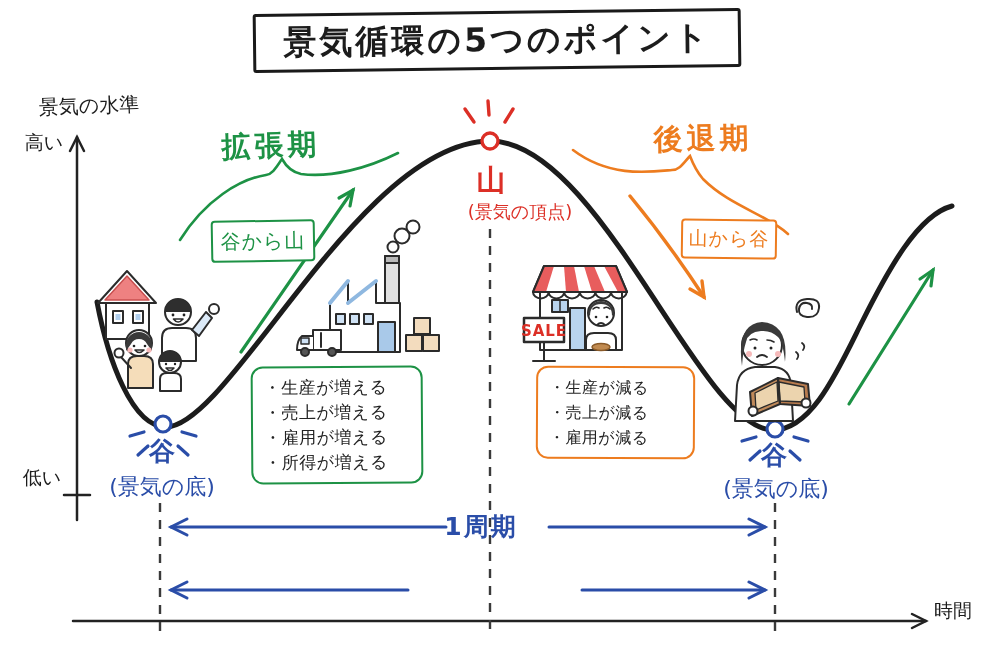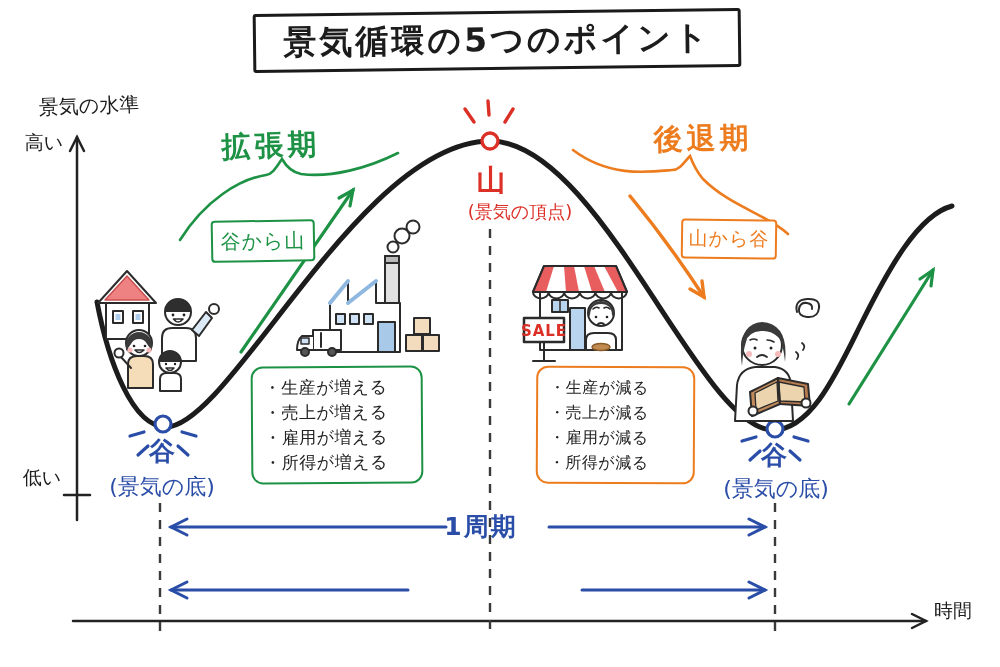--- a/index.html
+++ b/index.html
@@ -266,18 +266,17 @@
   <div class="fxbox fx-green">
     <div>・生産が増える</div>
     <div>・売上が増える</div>
     <div>・雇用が増える</div>
     <div>・所得が増える</div>
   </div>
   <div class="fxbox fx-orange">
     <div>・生産が減る</div>
     <div>・売上が減る</div>
     <div>・雇用が減る</div>
-    <div>・所得が減る</div>
   </div>
 
   <div class="lbl cyc1 blue" style="left:481px;top:527px;">1周期</div>
 
 </div>
 
 </body></html>

